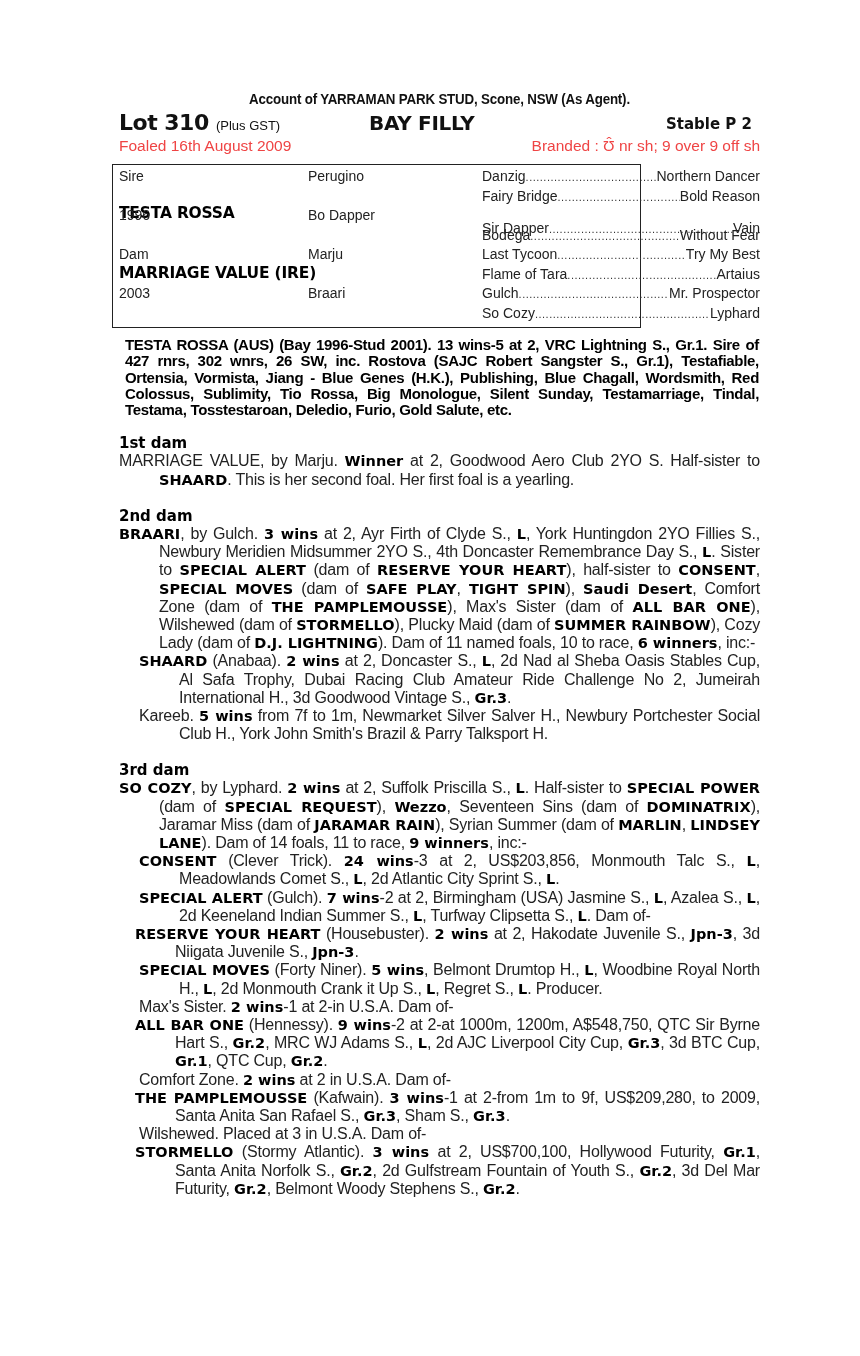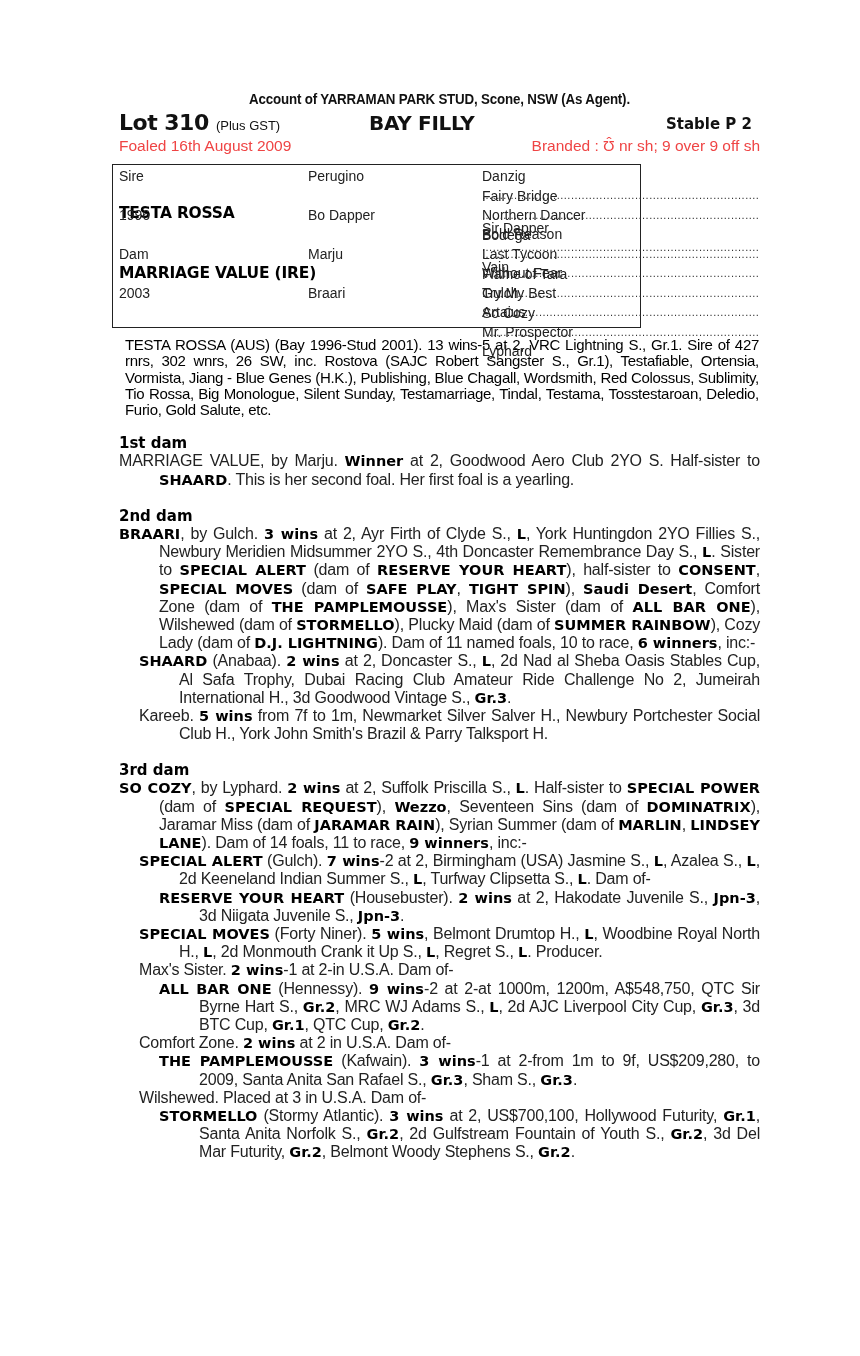--- a/index.html
+++ b/index.html
@@ -11,35 +11,35 @@
   .plusgst { font-family: "Liberation Sans", sans-serif; font-weight: normal; font-size: 13px; letter-spacing: 0; }
   .sex { position: absolute; left: 250px; top: 0; font-family: "DejaVu Sans", sans-serif; font-weight: bold; font-size: 20px; line-height: 26px; letter-spacing: -0.3px; }
   .stable { position: absolute; right: 8px; top: 2px; font-family: "DejaVu Sans", sans-serif; font-weight: bold; font-size: 15px; line-height: 24px; }
   .foalrow { position: relative; height: 20px; font-size: 15.5px; line-height: 20px; color: #ef4444; }
   .foaled { position: absolute; left: 0; top: 0; }
   .branded { position: absolute; right: 0; top: 0; }
   .pedigree { margin-top: 8px; margin-left: -7px; width: 529px; border: 1.5px solid #222; box-sizing: border-box; height: 164px; position: relative; font-size: 14px; color: #222; }
   .pcell { position: absolute; line-height: 19.4px; }
   .c1 { left: 6px; }
   .c2 { left: 195px; }
-  .c3 { left: 369px; width: 278px; flex-direction: column; }
+  .c3 { left: 369px; width: 278px; }
   .bigname { font-family: "DejaVu Sans", sans-serif; font-weight: bold; font-size: 15.5px; color: #000; letter-spacing: -0.2px; }
   .gp { display: flex; align-items: baseline; white-space: nowrap; overflow: hidden; }
   .gp .l { flex: 0 0 auto; }
   .gp .dots { flex: 1 1 auto; overflow: hidden; white-space: nowrap; font-size: 11px; letter-spacing: 0.5px; color: #333; }
   .gp .dots::before { content: "..................................................................................................................................."; }
   .gp .r { flex: 0 0 auto; }
-  .sireblurb { margin-top: 9px; margin-left: 6px; width: 634px; font-family: "Liberation Sans", sans-serif; font-weight: normal; font-size: 15px; line-height: 16.3px; text-align: justify; letter-spacing: -0.3px; color: #000; }
+  .sireblurb { margin-top: 9px; margin-left: 6px; width: 634px; font-family: "Liberation Sans", sans-serif; font-weight: bold; font-size: 15px; line-height: 16.3px; text-align: justify; letter-spacing: -0.3px; color: #000; }
   .sec { margin-top: 18px; }
   .sechead { font-family: "DejaVu Sans", sans-serif; font-weight: bold; font-size: 15px; line-height: 18px; color: #000; }
   .para { font-size: 16px; line-height: 18.2px; text-align: justify; color: #222; letter-spacing: -0.2px; }
   .para b { font-family: "DejaVu Sans", sans-serif; font-size: 14.5px; color: #000; letter-spacing: 0; }
   .i0 { padding-left: 40px; text-indent: -40px; }
   .i1 { margin-left: 20px; padding-left: 40px; text-indent: -40px; }
-  .i2 { margin-left: 40px; padding-left: 40px; text-indent: -40px; }
+  .i2 { margin-left: 16px; padding-left: 40px; text-indent: -40px; }
 </style>
 </head>
 <body>
 
 <div class="page">
 
   <div class="account">Account of YARRAMAN PARK STUD, Scone, NSW (As Agent).</div>
 
   <div class="lotrow">
     <div class="lot"><span>Lot 310</span> <span class="plusgst">(Plus GST)</span></div>
@@ -126,20 +126,21 @@
         <div class="para i0"><b>BRAARI</b><span>, by Gulch. </span><b>3 wins</b><span> at 2, Ayr Firth of Clyde S., </span><b>L</b><span>, York Huntingdon 2YO Fillies S., Newbury Meridien Midsummer 2YO S., 4th Doncaster Remembrance Day S., </span><b>L</b><span>. Sister to </span><b>SPECIAL ALERT</b><span> (dam of </span><b>RESERVE YOUR HEART</b><span>), half-sister to </span><b>CONSENT</b><span>, </span><b>SPECIAL MOVES</b><span> (dam of </span><b>SAFE PLAY</b><span>, </span><b>TIGHT SPIN</b><span>), </span><b>Saudi Desert</b><span>, Comfort Zone (dam of </span><b>THE PAMPLEMOUSSE</b><span>), Max's Sister (dam of </span><b>ALL BAR ONE</b><span>), Wilshewed (dam of </span><b>STORMELLO</b><span>), Plucky Maid (dam of </span><b>SUMMER RAINBOW</b><span>), Cozy Lady (dam of </span><b>D.J. LIGHTNING</b><span>). Dam of 11 named foals, 10 to race, </span><b>6 winners</b><span>, inc:-</span></div>
         <div class="para i1"><b>SHAARD</b><span> (Anabaa). </span><b>2 wins</b><span> at 2, Doncaster S., </span><b>L</b><span>, 2d Nad al Sheba Oasis Stables Cup, Al Safa Trophy, Dubai Racing Club Amateur Ride Challenge No 2, Jumeirah International H., 3d Goodwood Vintage S., </span><b>Gr.3</b><span>.</span></div>
         <div class="para i1"><span>Kareeb. </span><b>5 wins</b><span> from 7f to 1m, Newmarket Silver Salver H., Newbury Portchester Social Club H., York John Smith's Brazil &amp; Parry Talksport H.</span></div>
       </div>
   </div>
 
   <div class="sec">
     <div class="sechead">3rd dam</div>
     <div>
         <div class="para i0"><b>SO COZY</b><span>, by Lyphard. </span><b>2 wins</b><span> at 2, Suffolk Priscilla S., </span><b>L</b><span>. Half-sister to </span><b>SPECIAL POWER</b><span> (dam of </span><b>SPECIAL REQUEST</b><span>), </span><b>Wezzo</b><span>, Seventeen Sins (dam of </span><b>DOMINATRIX</b><span>), Jaramar Miss (dam of </span><b>JARAMAR RAIN</b><span>), Syrian Summer (dam of </span><b>MARLIN</b><span>, </span><b>LINDSEY LANE</b><span>). Dam of 14 foals, 11 to race, </span><b>9 winners</b><span>, inc:-</span></div>
+        <div class="para i1"><b>CONSENT</b><span> (Clever Trick). </span><b>24 wins</b><span>-3 at 2, US$203,856, Monmouth Talc S., </span><b>L</b><span>, Meadowlands Comet S., </span><b>L</b><span>, 2d Atlantic City Sprint S., </span><b>L</b><span>.</span></div>
         <div class="para i1"><b>SPECIAL ALERT</b><span> (Gulch). </span><b>7 wins</b><span>-2 at 2, Birmingham (USA) Jasmine S., </span><b>L</b><span>, Azalea S., </span><b>L</b><span>, 2d Keeneland Indian Summer S., </span><b>L</b><span>, Turfway Clipsetta S., </span><b>L</b><span>. Dam of-</span></div>
         <div class="para i2"><b>RESERVE YOUR HEART</b><span> (Housebuster). </span><b>2 wins</b><span> at 2, Hakodate Juvenile S., </span><b>Jpn-3</b><span>, 3d Niigata Juvenile S., </span><b>Jpn-3</b><span>.</span></div>
         <div class="para i1"><b>SPECIAL MOVES</b><span> (Forty Niner). </span><b>5 wins</b><span>, Belmont Drumtop H., </span><b>L</b><span>, Woodbine Royal North H., </span><b>L</b><span>, 2d Monmouth Crank it Up S., </span><b>L</b><span>, Regret S., </span><b>L</b><span>. Producer.</span></div>
         <div class="para i1"><span>Max's Sister. </span><b>2 wins</b><span>-1 at 2-in U.S.A. Dam of-</span></div>
         <div class="para i2"><b>ALL BAR ONE</b><span> (Hennessy). </span><b>9 wins</b><span>-2 at 2-at 1000m, 1200m, A$548,750, QTC Sir Byrne Hart S., </span><b>Gr.2</b><span>, MRC WJ Adams S., </span><b>L</b><span>, 2d AJC Liverpool City Cup, </span><b>Gr.3</b><span>, 3d BTC Cup, </span><b>Gr.1</b><span>, QTC Cup, </span><b>Gr.2</b><span>.</span></div>
         <div class="para i1"><span>Comfort Zone. </span><b>2 wins</b><span> at 2 in U.S.A. Dam of-</span></div>
         <div class="para i2"><b>THE PAMPLEMOUSSE</b><span> (Kafwain). </span><b>3 wins</b><span>-1 at 2-from 1m to 9f, US$209,280, to 2009, Santa Anita San Rafael S., </span><b>Gr.3</b><span>, Sham S., </span><b>Gr.3</b><span>.</span></div>
         <div class="para i1"><span>Wilshewed. Placed at 3 in U.S.A. Dam of-</span></div>
         <div class="para i2"><b>STORMELLO</b><span> (Stormy Atlantic). </span><b>3 wins</b><span> at 2, US$700,100, Hollywood Futurity, </span><b>Gr.1</b><span>, Santa Anita Norfolk S., </span><b>Gr.2</b><span>, 2d Gulfstream Fountain of Youth S., </span><b>Gr.2</b><span>, 3d Del Mar Futurity, </span><b>Gr.2</b><span>, Belmont Woody Stephens S., </span><b>Gr.2</b><span>.</span></div>
       </div>

